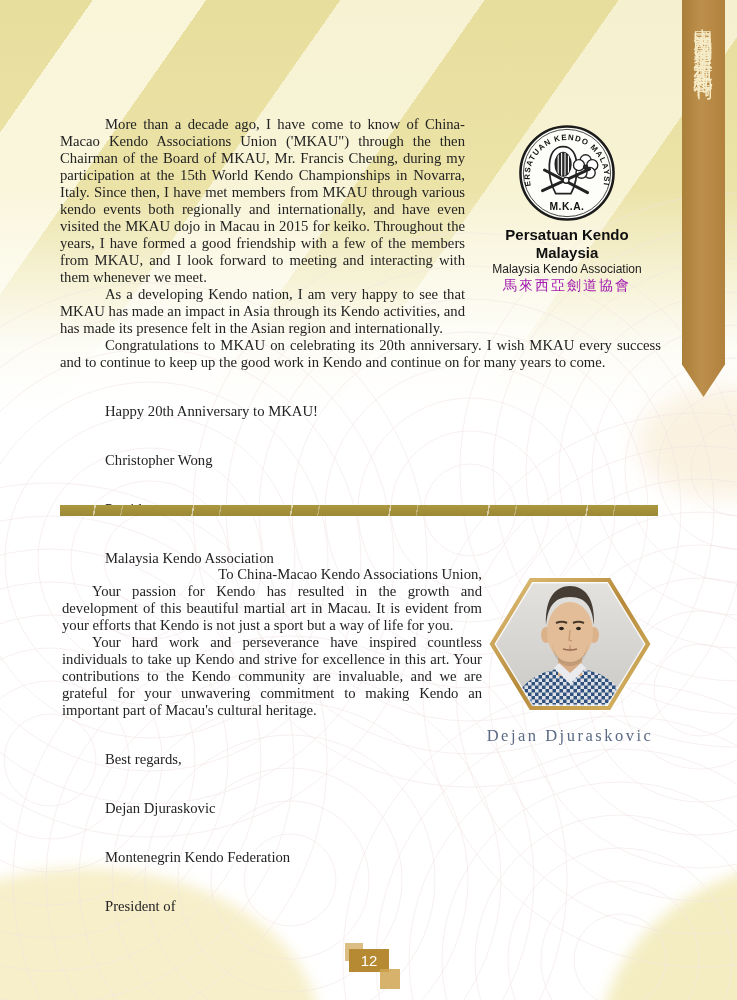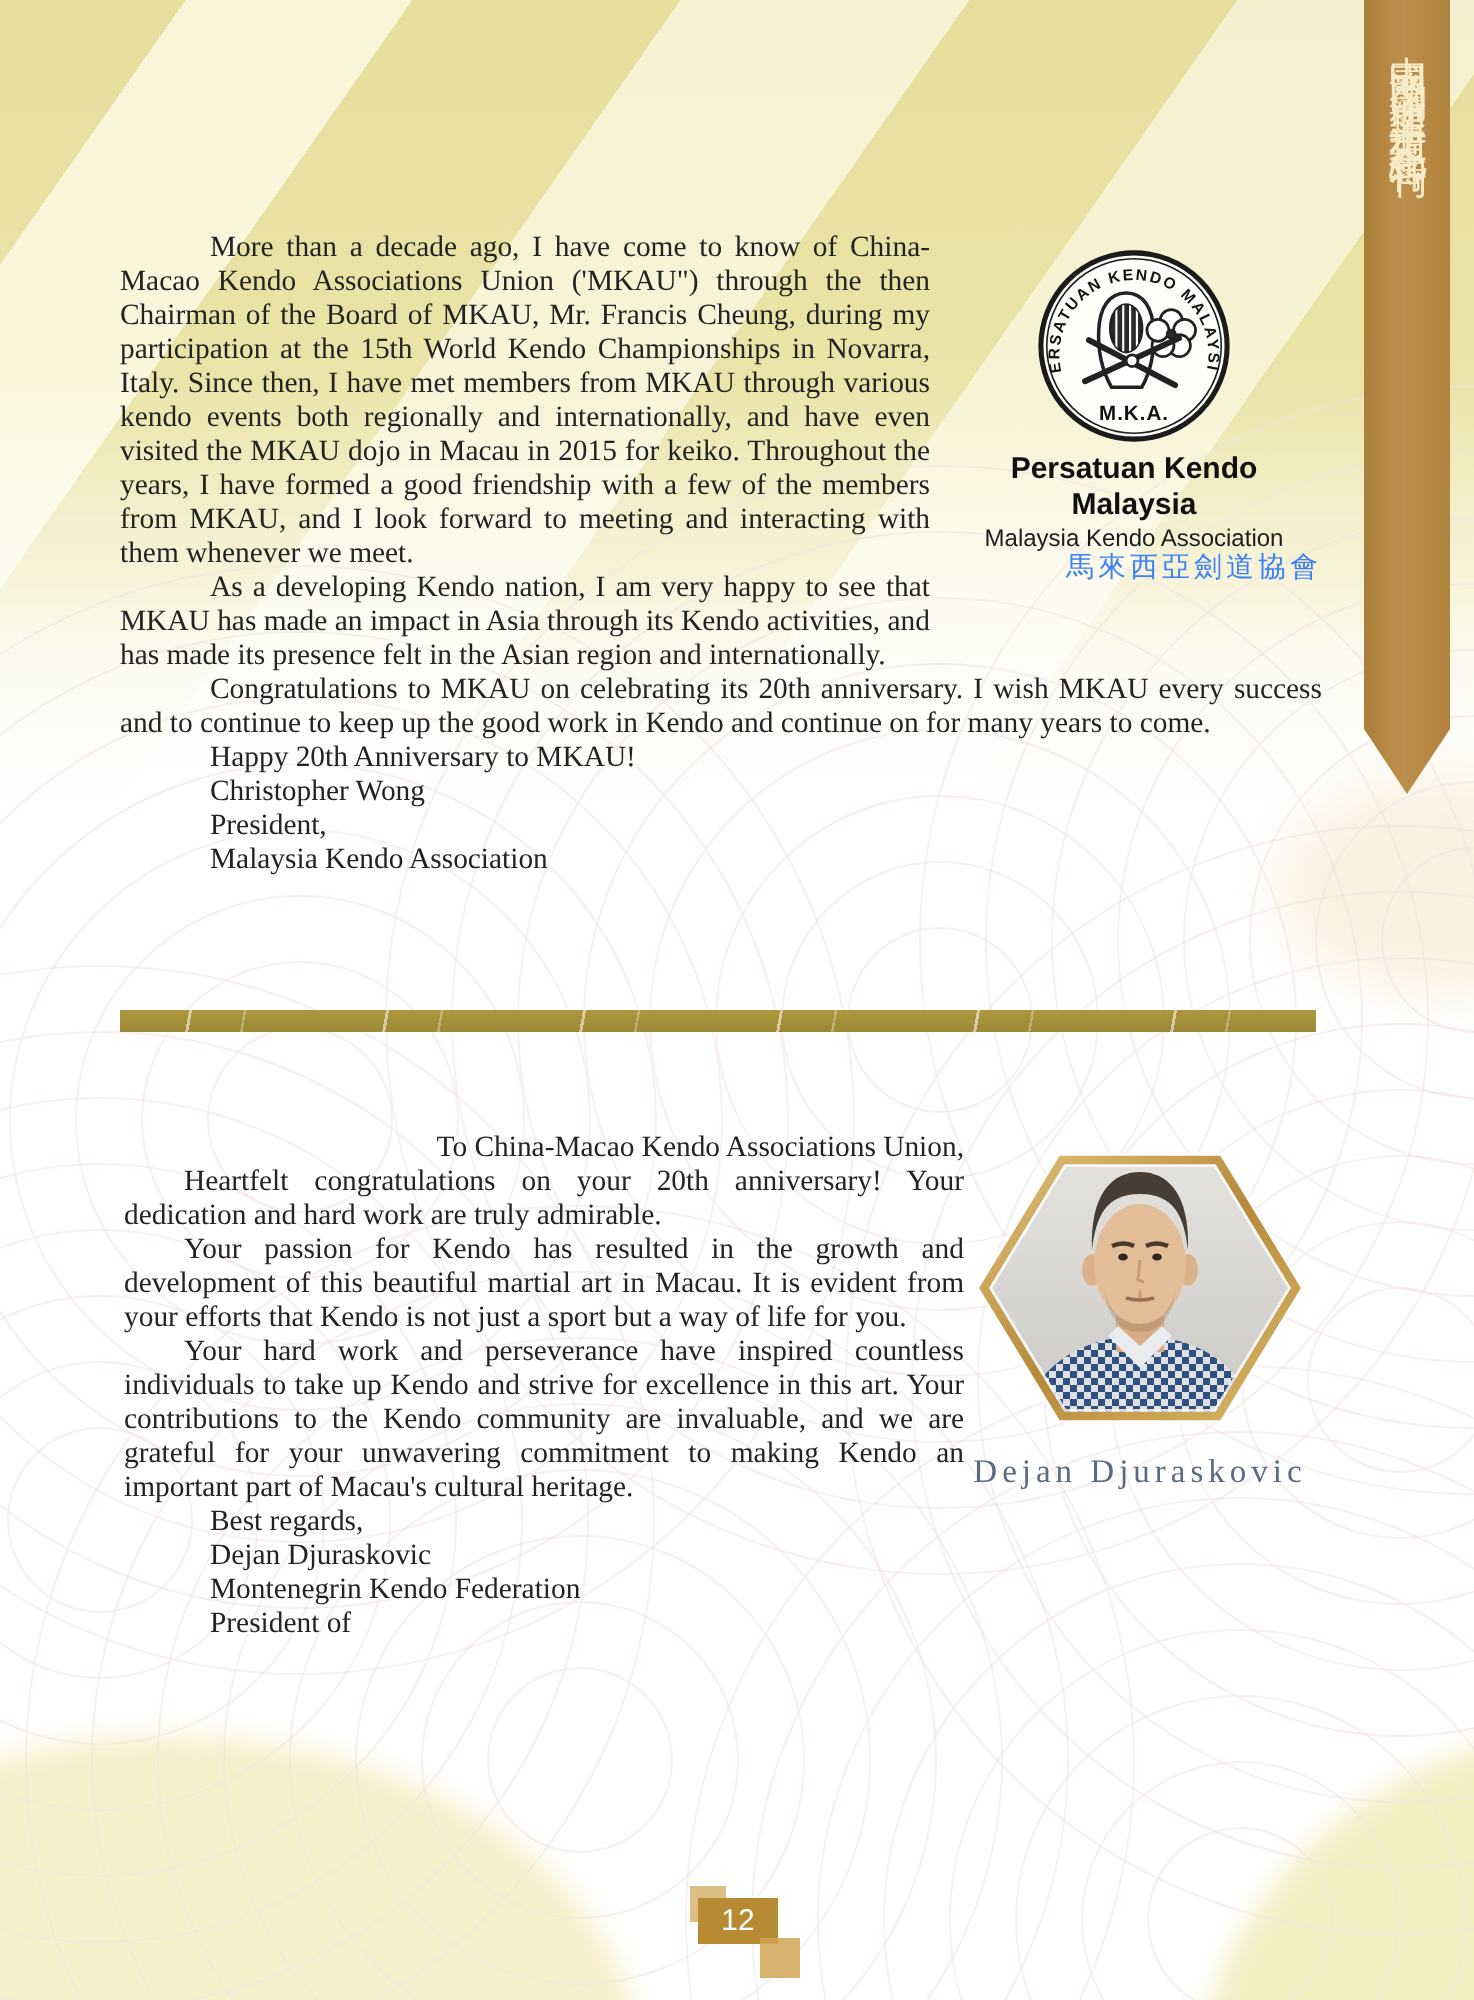--- a/index.html
+++ b/index.html
@@ -33,32 +33,32 @@
 
   
   .letter{position:absolute;z-index:6;color:#232323;font-size:14.7px;line-height:17px;
     text-align:justify;}
   .letter p{margin:0;}
   .letter .para{text-indent:45px;}
   .letter1{left:60px;top:116px;width:601px;}
   .letter2{left:62px;top:566px;width:566px;}
   .letter2 .para{text-indent:30px;}
   .salutation{text-indent:12px;text-align:right;}
-  .sig div{margin-left:45px;text-align:left;}
+  .sig div{margin-left:45px;text-align:left;margin-top:32px;}
   .letter2 .sig div{margin-left:43px;}
 
   
   .logo-float{float:right;width:188px;height:190px;margin-left:8px;text-align:center;}
   .logo-badge{display:block;margin:8px auto 4px;}
   .logo-caption1{font-family:"Liberation Sans",sans-serif;font-weight:bold;font-size:15px;
     line-height:18px;color:#101010;text-align:center;}
   .logo-caption2{font-family:"Liberation Sans",sans-serif;font-size:12px;line-height:14px;
     color:#1c1c1c;text-align:center;}
-  .logo-caption3{font-family:Liberation Mono, monospace;font-size:14px;line-height:18px;
-    letter-spacing:2px;color:#3b82f6;text-align:right;}
+  .logo-caption3{font-family:Liberation Sans, sans-serif;font-size:14px;line-height:18px;
+    letter-spacing:2px;color:#a21caf;text-align:center;}
 
   
   .portrait-float{float:right;width:146px;height:204px;}
   .portrait{position:absolute;left:486px;top:570px;z-index:6;}
   .portrait-caption{position:absolute;left:482px;top:726px;width:176px;z-index:6;
     text-align:center;font-size:16.5px;letter-spacing:2.5px;color:#5b6a84;}
 
   
   .divider{position:absolute;left:60px;top:505px;width:598px;height:11px;z-index:6;
     background-color:#a5913b;
@@ -202,21 +202,20 @@
       <div>President,</div>
       <div>Malaysia Kendo Association</div>
     </div>
   </div>
 
   <div class="divider"></div>
 
   <div class="letter letter2">
     <div class="portrait-float"></div>
     <p class="salutation">To China-Macao Kendo Associations Union,</p>
-    <p class="para">Heartfelt congratulations on your 20th anniversary! Your dedication and hard work are truly admirable.</p>
     <p class="para">Your passion for Kendo has resulted in the growth and development of this beautiful martial art in Macau. It is evident from your efforts that Kendo is not just a sport but a way of life for you.</p>
     <p class="para">Your hard work and perseverance have inspired countless individuals to take up Kendo and strive for excellence in this art. Your contributions to the Kendo community are invaluable, and we are grateful for your unwavering commitment to making Kendo an important part of Macau's cultural heritage.</p>
     <div class="sig">
       <div>Best regards,</div>
       <div>Dejan Djuraskovic</div>
       <div>Montenegrin Kendo Federation</div>
       <div>President of</div>
     </div>
   </div>
 

